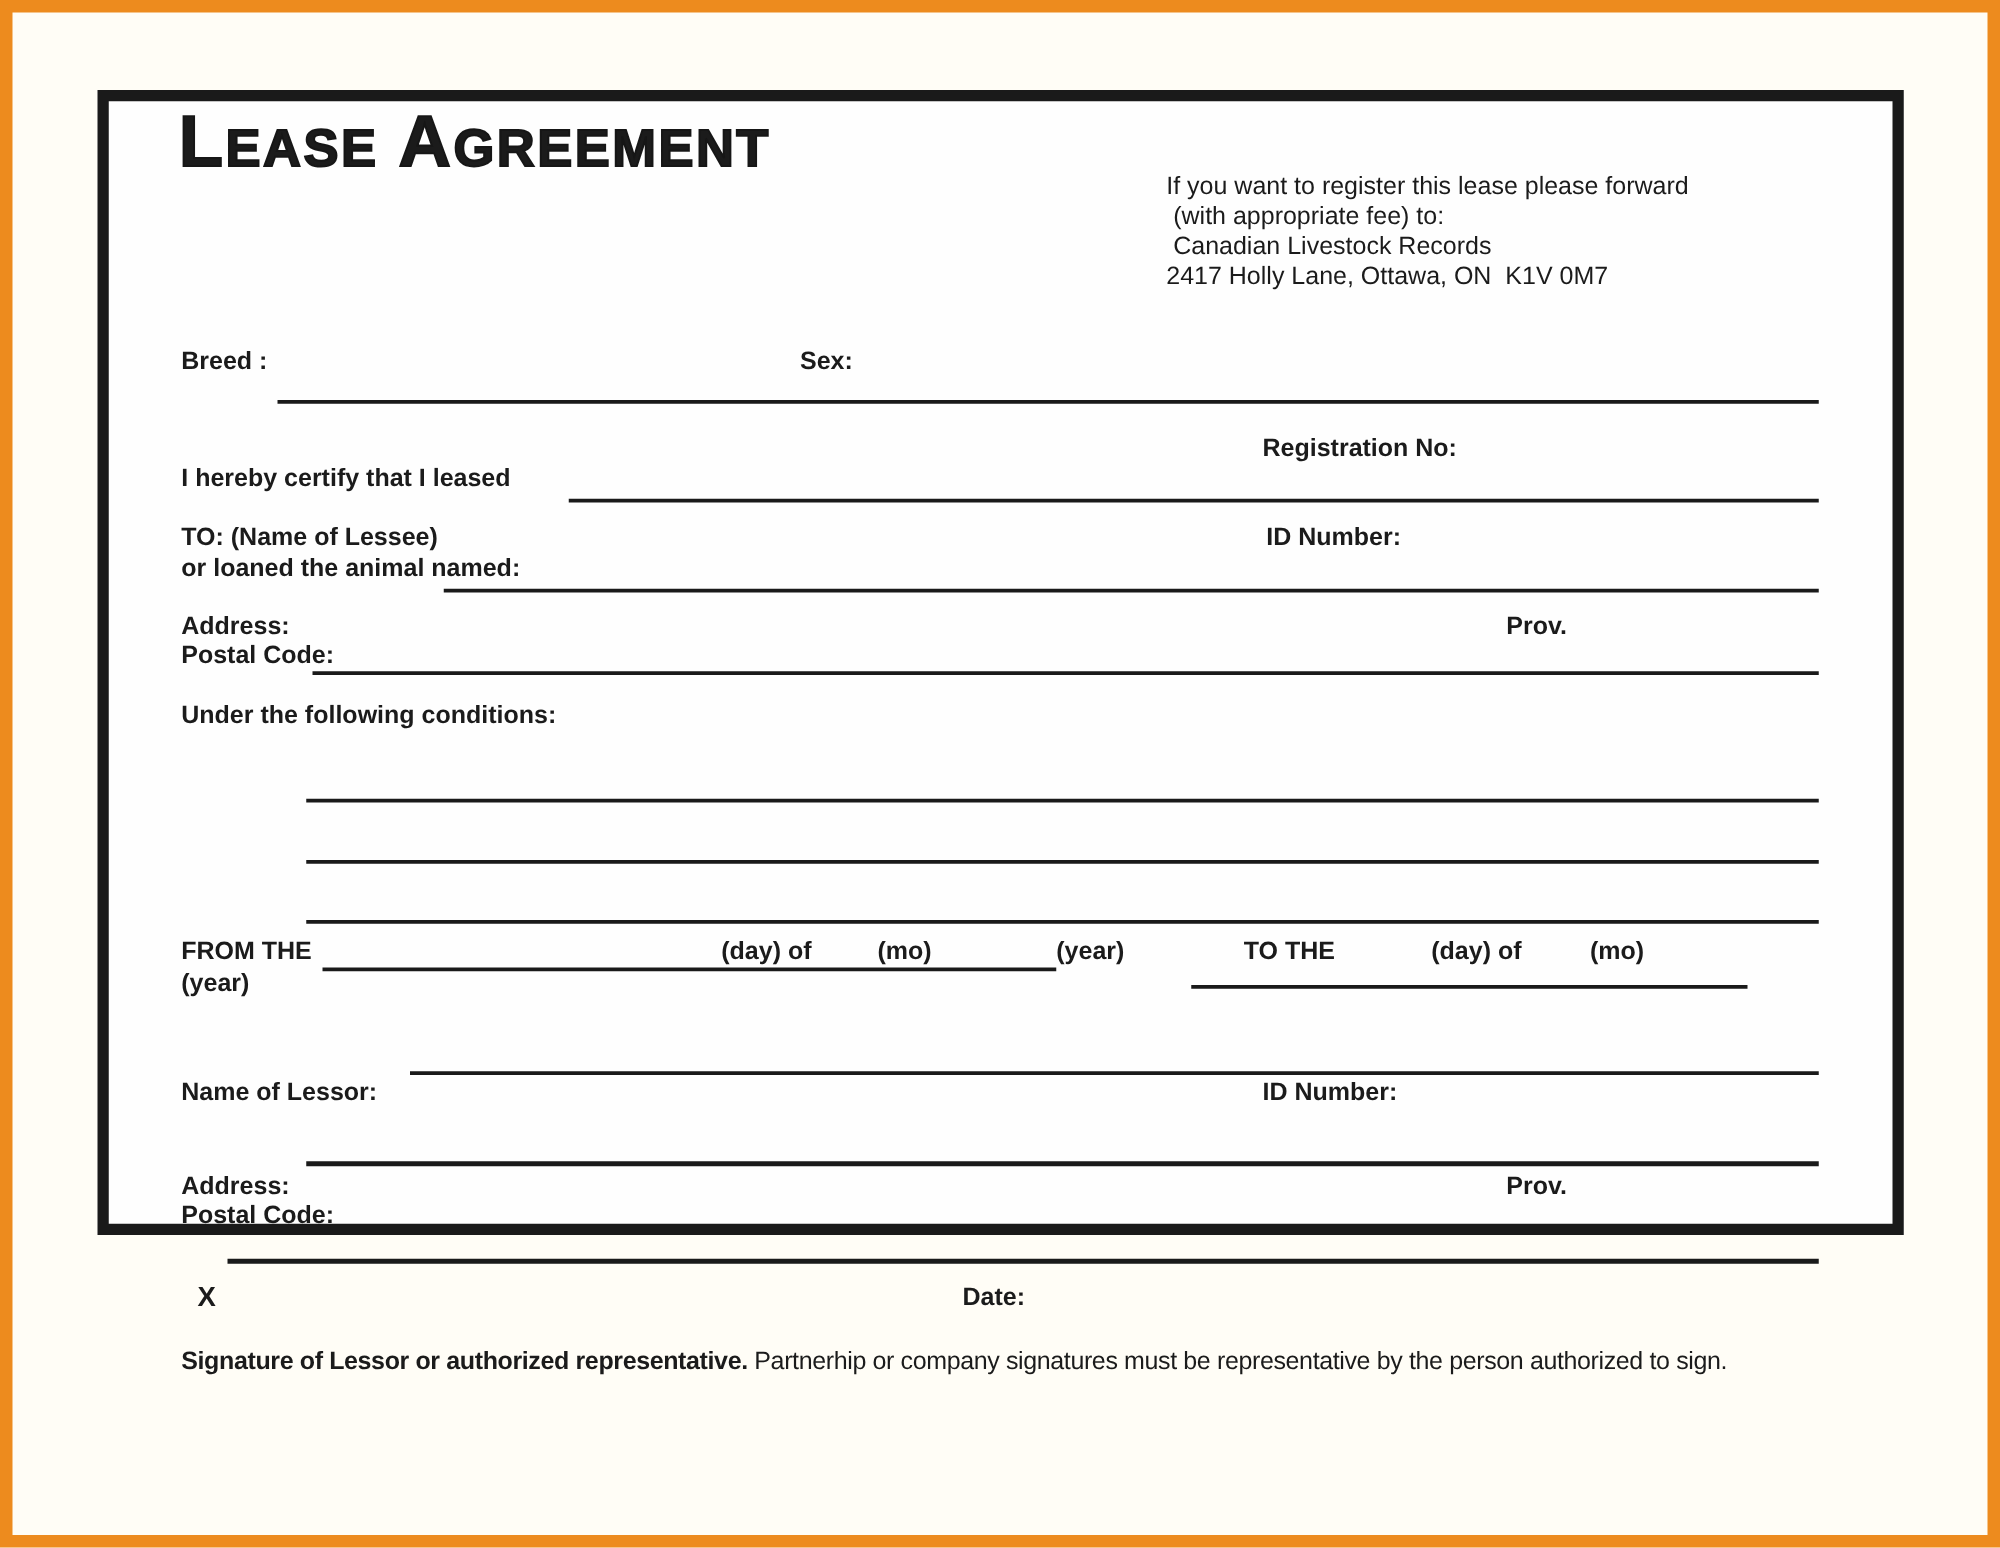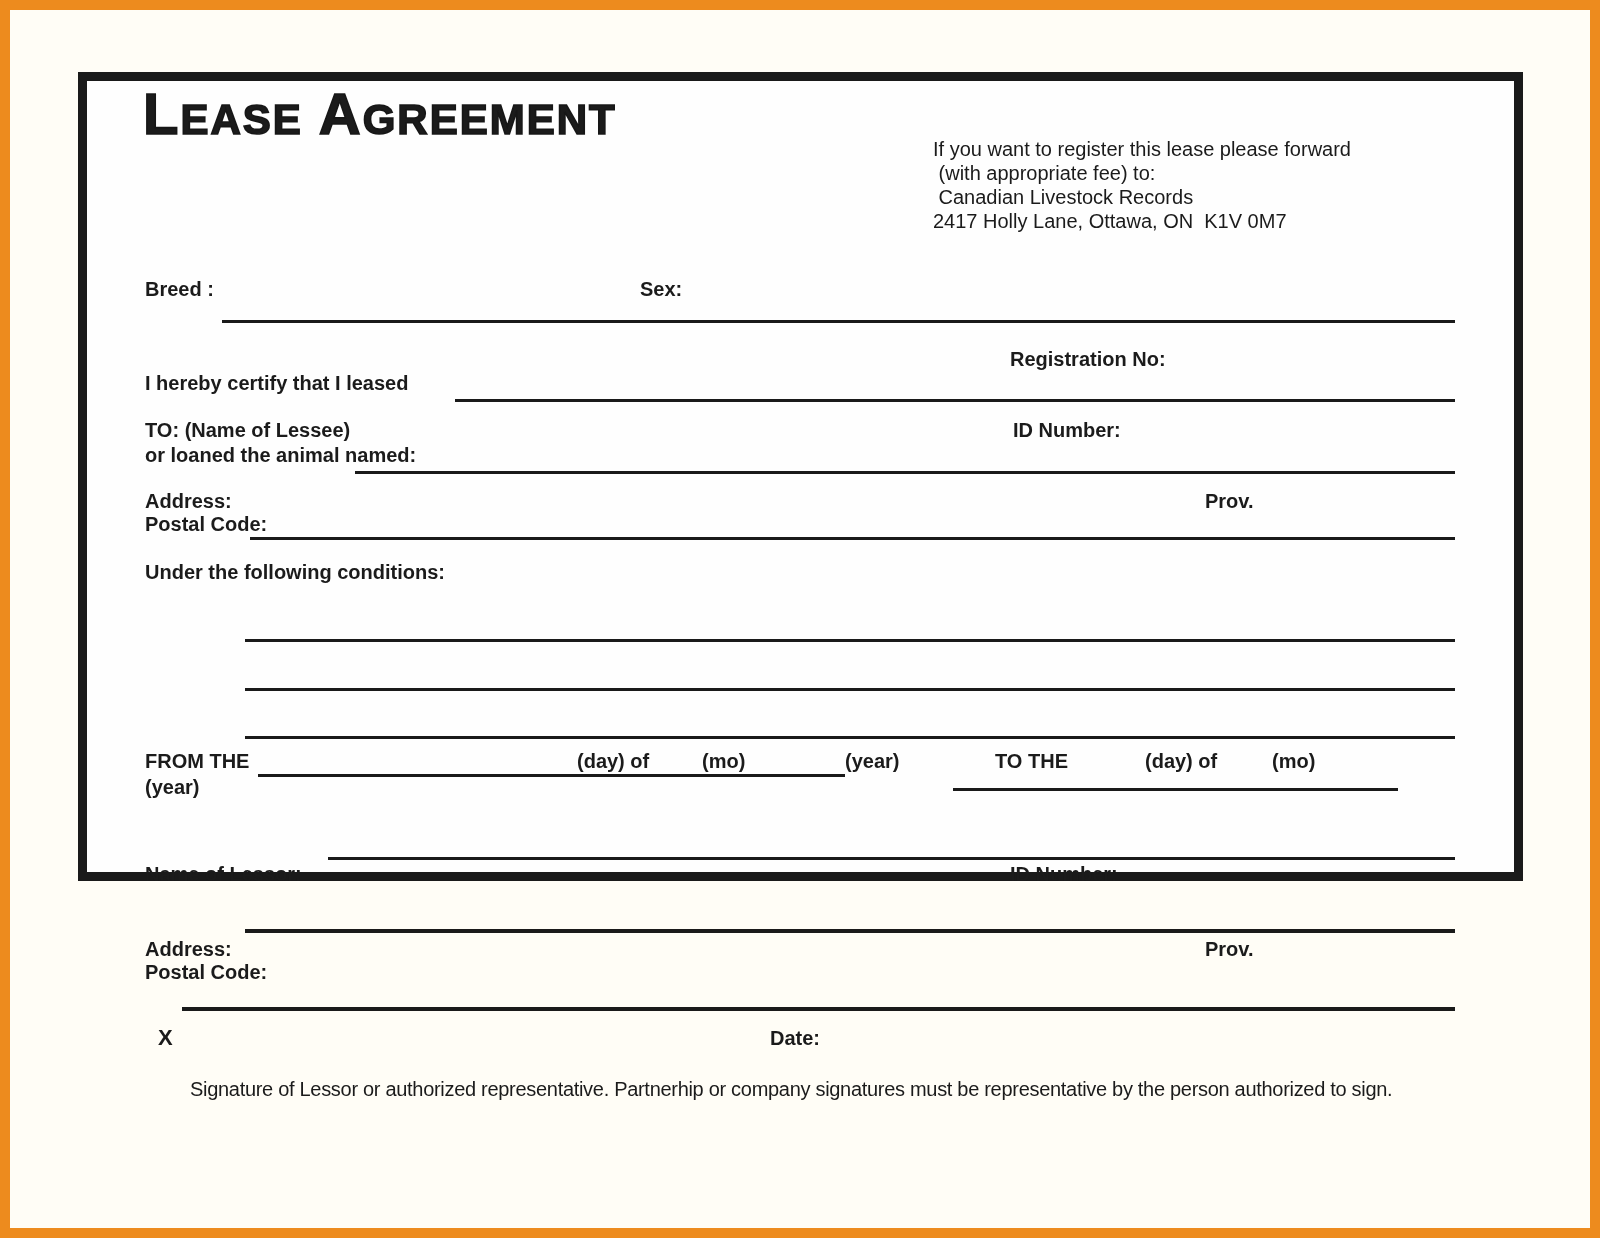--- a/index.html
+++ b/index.html
@@ -11,21 +11,21 @@
     position:relative;
     overflow:hidden;
   }
   .page-border{
     position:absolute;left:0;top:0;width:1600px;height:1238px;
     box-sizing:border-box;
     border:10px solid var(--page-border,#ed8b1e);
   }
   .frame{
     position:absolute;left:78px;top:72px;
-    width:1445px;height:809px;
+    width:1445px;height:916px;
     box-sizing:border-box;
     border:9px solid var(--frame-border,#1a1a1a);
     background:#fefefe;
   }
   .frame > *{position:absolute;}
   
   .title{
     left:56px;top:4px;
     font-weight:bold;
     letter-spacing:2px;
@@ -46,21 +46,21 @@
   
   .lbl{
     font-size:20px;font-weight:bold;white-space:pre;line-height:24px;
   }
   .fline{
     border-top:3px solid #1a1a1a;height:0;
   }
   .fline.thick{border-top-width:4px;}
   .xmark{font-size:22px;font-weight:bold;}
   .sig-note{font-size:20px;letter-spacing:-0.3px;white-space:pre-wrap;width:1380px;}
-  .sig-note .bold{font-weight:normal;margin-left:45px;}
+  .sig-note .bold{font-weight:bold;}
 </style>
 </head>
 <body>
 
 <div class="page-border"></div>
 
 <div class="frame">
 
   <div class="title">
     <span class="word1"><span class="big">L</span><span class="small">EASE</span></span><span class="word2"><span class="big">A</span><span class="small">GREEMENT</span></span>

